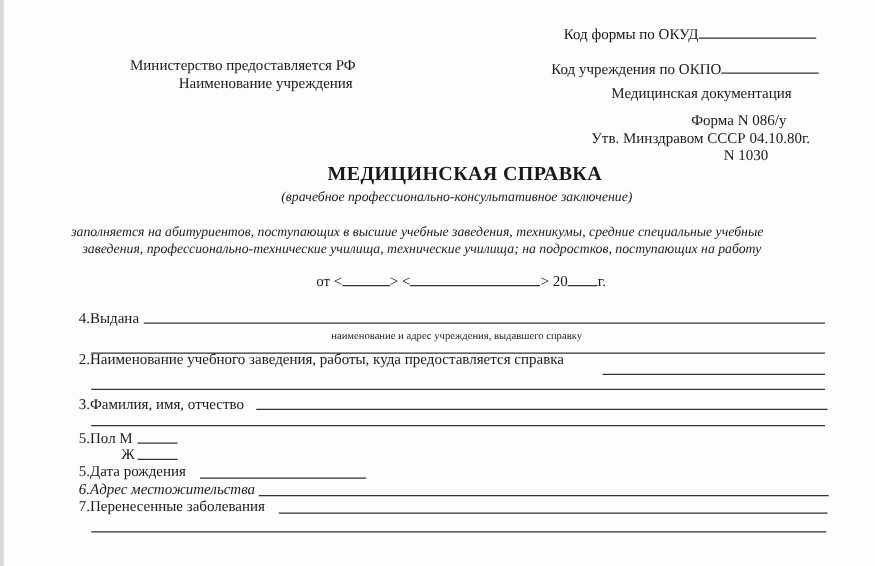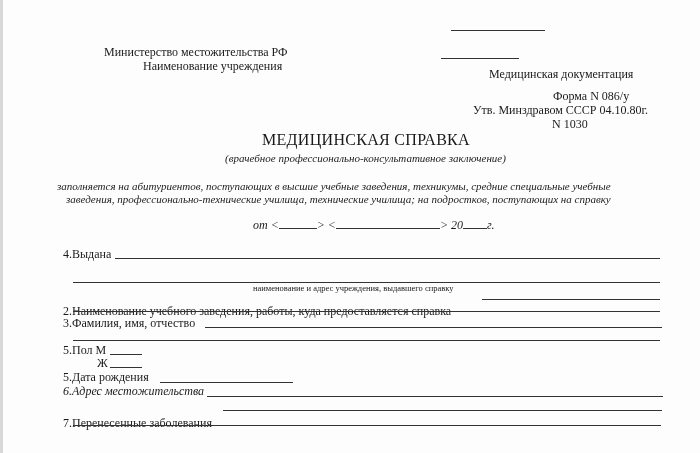--- a/index.html
+++ b/index.html
@@ -6,73 +6,73 @@
     body {
       width: 700px; height: 453px; position: relative; overflow: hidden;
       background: #fdfdfd;
       font-family: "Liberation Serif", serif;
       color: #1a1a1a;
     }
     .edge { position: absolute; left: 0; top: 0; width: 3px; height: 453px; background: #d8d8d8; }
     .t { position: absolute; white-space: nowrap; font-size: 12px; line-height: 14px; }
     .small { font-size: 11px; font-style: italic; }
     .tiny { font-size: 8.5px; }
-    .title { font-size: 16px; font-weight: normal; letter-spacing: 0.3px; }
+    .title { font-size: 16px; font-weight: bold; letter-spacing: 0.3px; }
     .ln { position: absolute; height: 0; border-top: 1px solid #333; }
     .blank { display: inline-block; border-bottom: 1px solid #333; height: 11px; vertical-align: baseline; }
   </style>
 </head>
 <body>
 
 <div class="edge"></div>
 
 <div class="t" style="left:451px;top:19px;">
-  <span class="blank" style="width:94px;"></span>
+  <span>Код формы по ОКУД</span><span class="blank" style="width:94px;"></span>
 </div>
 <div class="t" style="left:441px;top:47px;">
-  <span class="blank" style="width:78px;"></span>
+  <span>Код учреждения по ОКПО</span><span class="blank" style="width:78px;"></span>
 </div>
 
-<div class="t" style="left:104px;top:45px;">Министерство местожительства РФ</div>
+<div class="t" style="left:104px;top:45px;">Министерство предоставляется РФ</div>
 <div class="t" style="left:143px;top:59px;">Наименование учреждения</div>
 
 <div class="t" style="left:489px;top:67px;text-align:right;">Медицинская документация</div>
 <div class="t" style="left:553px;top:89px;">Форма N 086/у</div>
 <div class="t" style="left:473px;top:103px;">Утв. Минздравом СССР 04.10.80г.</div>
-<div class="t" style="left:552px;top:117px;text-align:center;">N 1030</div>
+<div class="t" style="left:579px;top:117px;text-align:center;">N 1030</div>
 
 <div class="t title" style="left:262px;top:133px;">МЕДИЦИНСКАЯ СПРАВКА</div>
 <div class="t small" style="left:225px;top:151px;">(врачебное профессионально-консультативное заключение)</div>
 
 <div class="t small" style="left:57px;top:179px;">заполняется на абитуриентов, поступающих в высшие учебные заведения, техникумы, средние специальные учебные</div>
-<div class="t small" style="left:66px;top:192px;">заведения, профессионально-технические училища, технические училища; на подростков, поступающих на справку</div>
+<div class="t small" style="left:66px;top:192px;">заведения, профессионально-технические училища, технические училища; на подростков, поступающих на работу</div>
 
-<div class="t" style="left:253px;top:217px;font-style:italic;">
+<div class="t" style="left:253px;top:217px;">
   <span>от &lt;</span><span class="blank" style="width:38px;"></span><span>&gt; &lt;</span><span class="blank" style="width:104px;"></span><span>&gt; 20</span><span class="blank" style="width:24px;"></span><span>г.</span>
 </div>
 
 <div class="t" style="left:63px;top:247px;">4.Выдана</div>
 <div class="ln" style="left:115px;top:258px;width:545px;"></div>
-<div class="t tiny" style="left:253px;top:261px;margin-top:20px;">наименование и адрес учреждения, выдавшего справку</div>
+<div class="t tiny" style="left:265px;top:261px;">наименование и адрес учреждения, выдавшего справку</div>
 <div class="ln" style="left:73px;top:282px;width:587px;"></div>
 
-<div class="t" style="left:63px;top:304px;">2.Наименование учебного заведения, работы, куда предоставляется справка</div>
+<div class="t" style="left:63px;top:280px;">2.Наименование учебного заведения, работы, куда предоставляется справка</div>
 <div class="ln" style="left:482px;top:299px;width:178px;"></div>
 <div class="ln" style="left:73px;top:311px;width:587px;"></div>
 
 <div class="t" style="left:63px;top:316px;">3.Фамилия, имя, отчество</div>
 <div class="ln" style="left:205px;top:327px;width:457px;"></div>
 <div class="ln" style="left:73px;top:340px;width:587px;"></div>
 
 <div class="t" style="left:63px;top:343px;">5.Пол М</div>
 <div class="ln" style="left:110px;top:354px;width:32px;"></div>
 <div class="t" style="left:97px;top:356px;">Ж</div>
 <div class="ln" style="left:110px;top:367px;width:32px;"></div>
 
 <div class="t" style="left:63px;top:370px;">5.Дата рождения</div>
 <div class="ln" style="left:160px;top:382px;width:133px;"></div>
 
 <div class="t" style="left:63px;top:384px;font-style:italic;">6.Адрес местожительства</div>
 <div class="ln" style="left:207px;top:396px;width:456px;"></div>
 
-<div class="t" style="left:63px;top:398px;margin-top:18px;">7.Перенесенные заболевания</div>
+<div class="t" style="left:63px;top:398px;">7.Перенесенные заболевания</div>
 <div class="ln" style="left:223px;top:410px;width:439px;"></div>
 <div class="ln" style="left:73px;top:425px;width:588px;"></div>
 
 </body></html>

